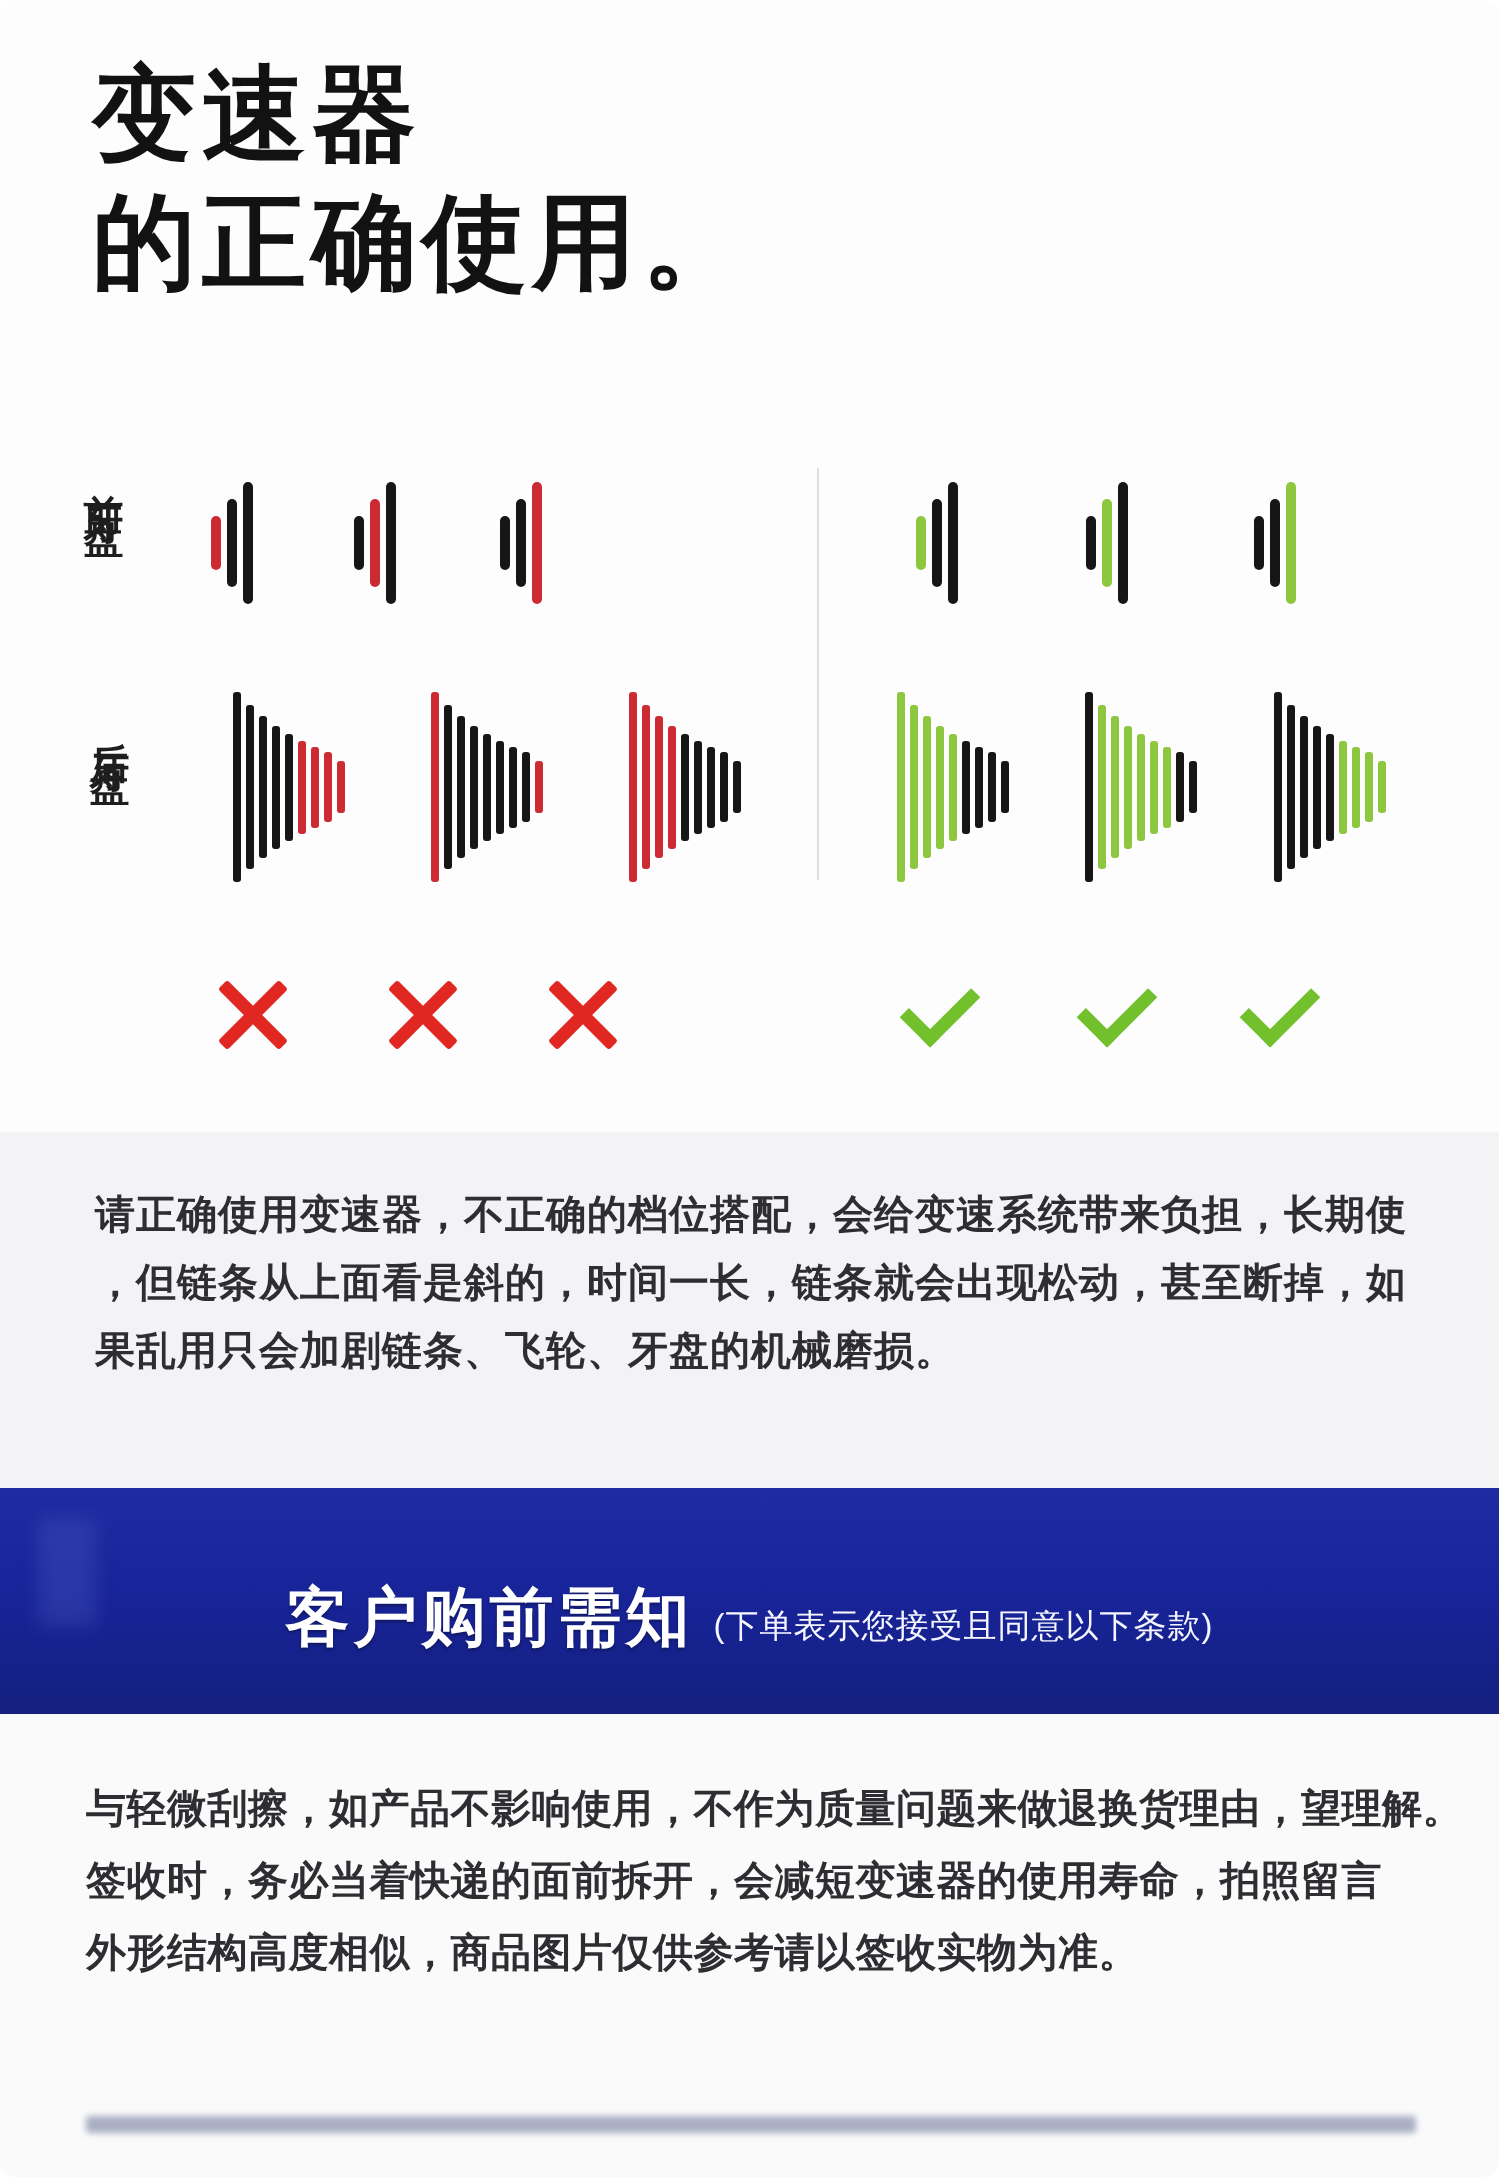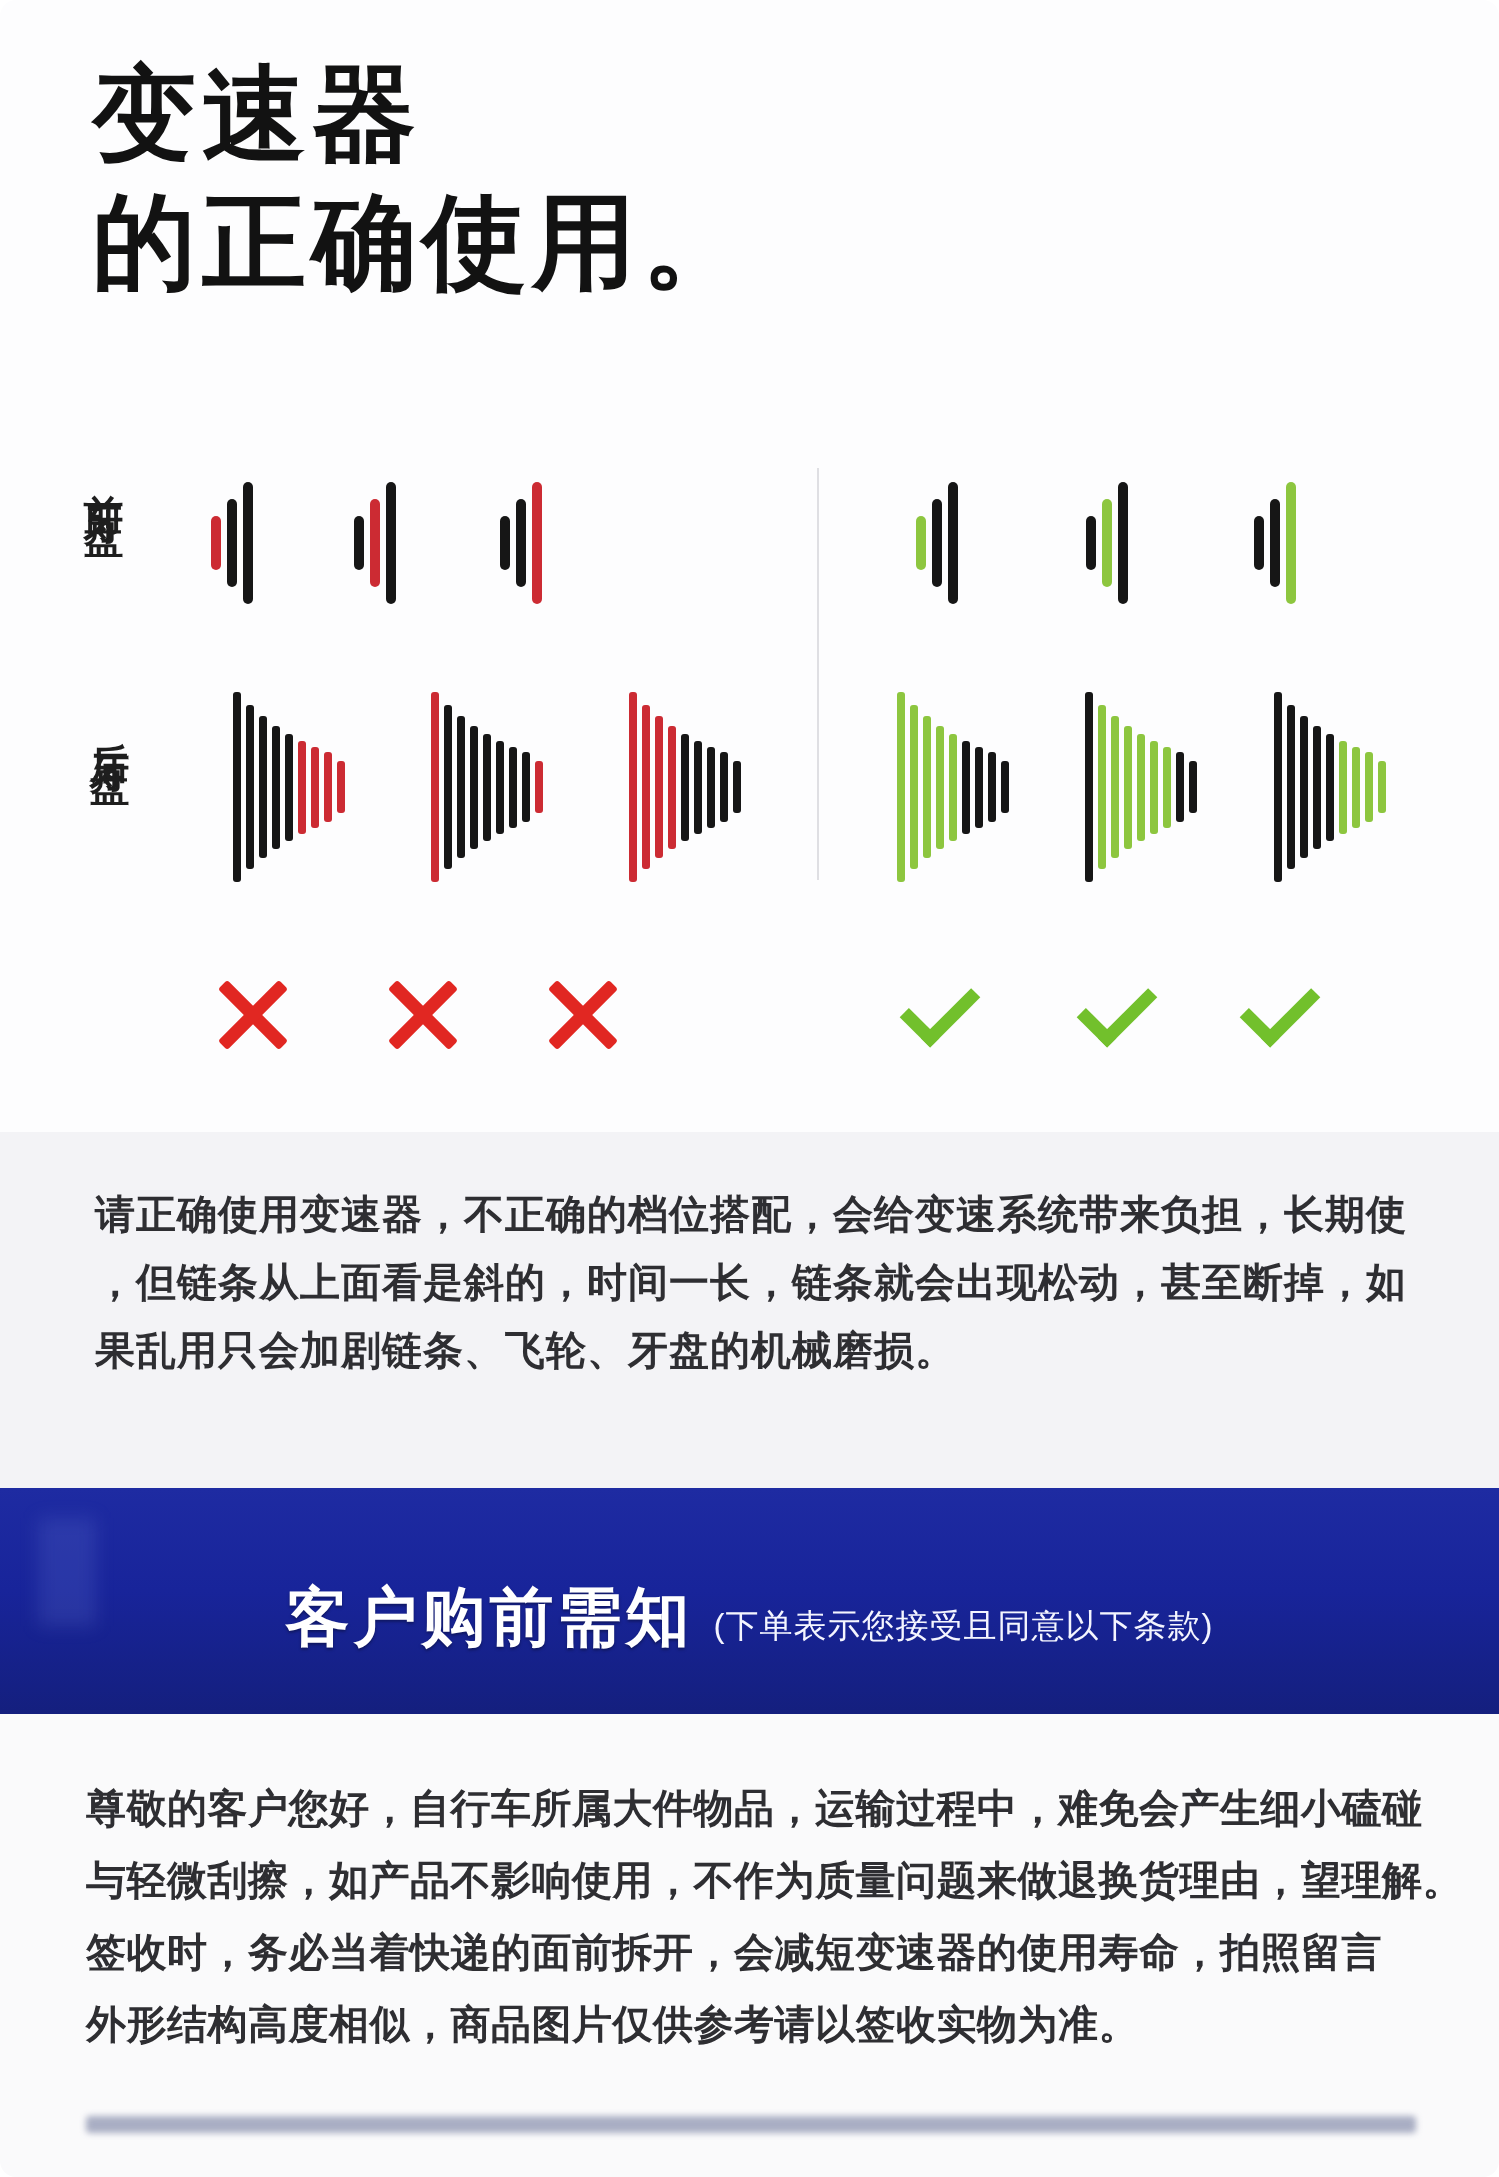--- a/index.html
+++ b/index.html
@@ -204,20 +204,19 @@
       <div class="para-line">，但链条从上面看是斜的，时间一长，链条就会出现松动，甚至断掉，如</div>
       <div class="para-line">果乱用只会加剧链条、飞轮、牙盘的机械磨损。</div>
     </div>
 
   <div id="banner-inner">
     <span id="banner-title">客户购前需知</span>
     <span id="banner-subtitle">(下单表示您接受且同意以下条款)</span>
   </div>
 
   <div class="para" id="notice">
-      <div class="para-line">尊敬的客户您好，自行车所属大件物品，运输过程中，难免会产生细小磕碰</div>
       <div class="para-line">与轻微刮擦，如产品不影响使用，不作为质量问题来做退换货理由，望理解。</div>
       <div class="para-line">签收时，务必当着快递的面前拆开，会减短变速器的使用寿命，拍照留言</div>
       <div class="para-line">外形结构高度相似，商品图片仅供参考请以签收实物为准。</div>
     </div>
 
   <div id="ghost-band"></div>
 </div>
 
 </body></html>

